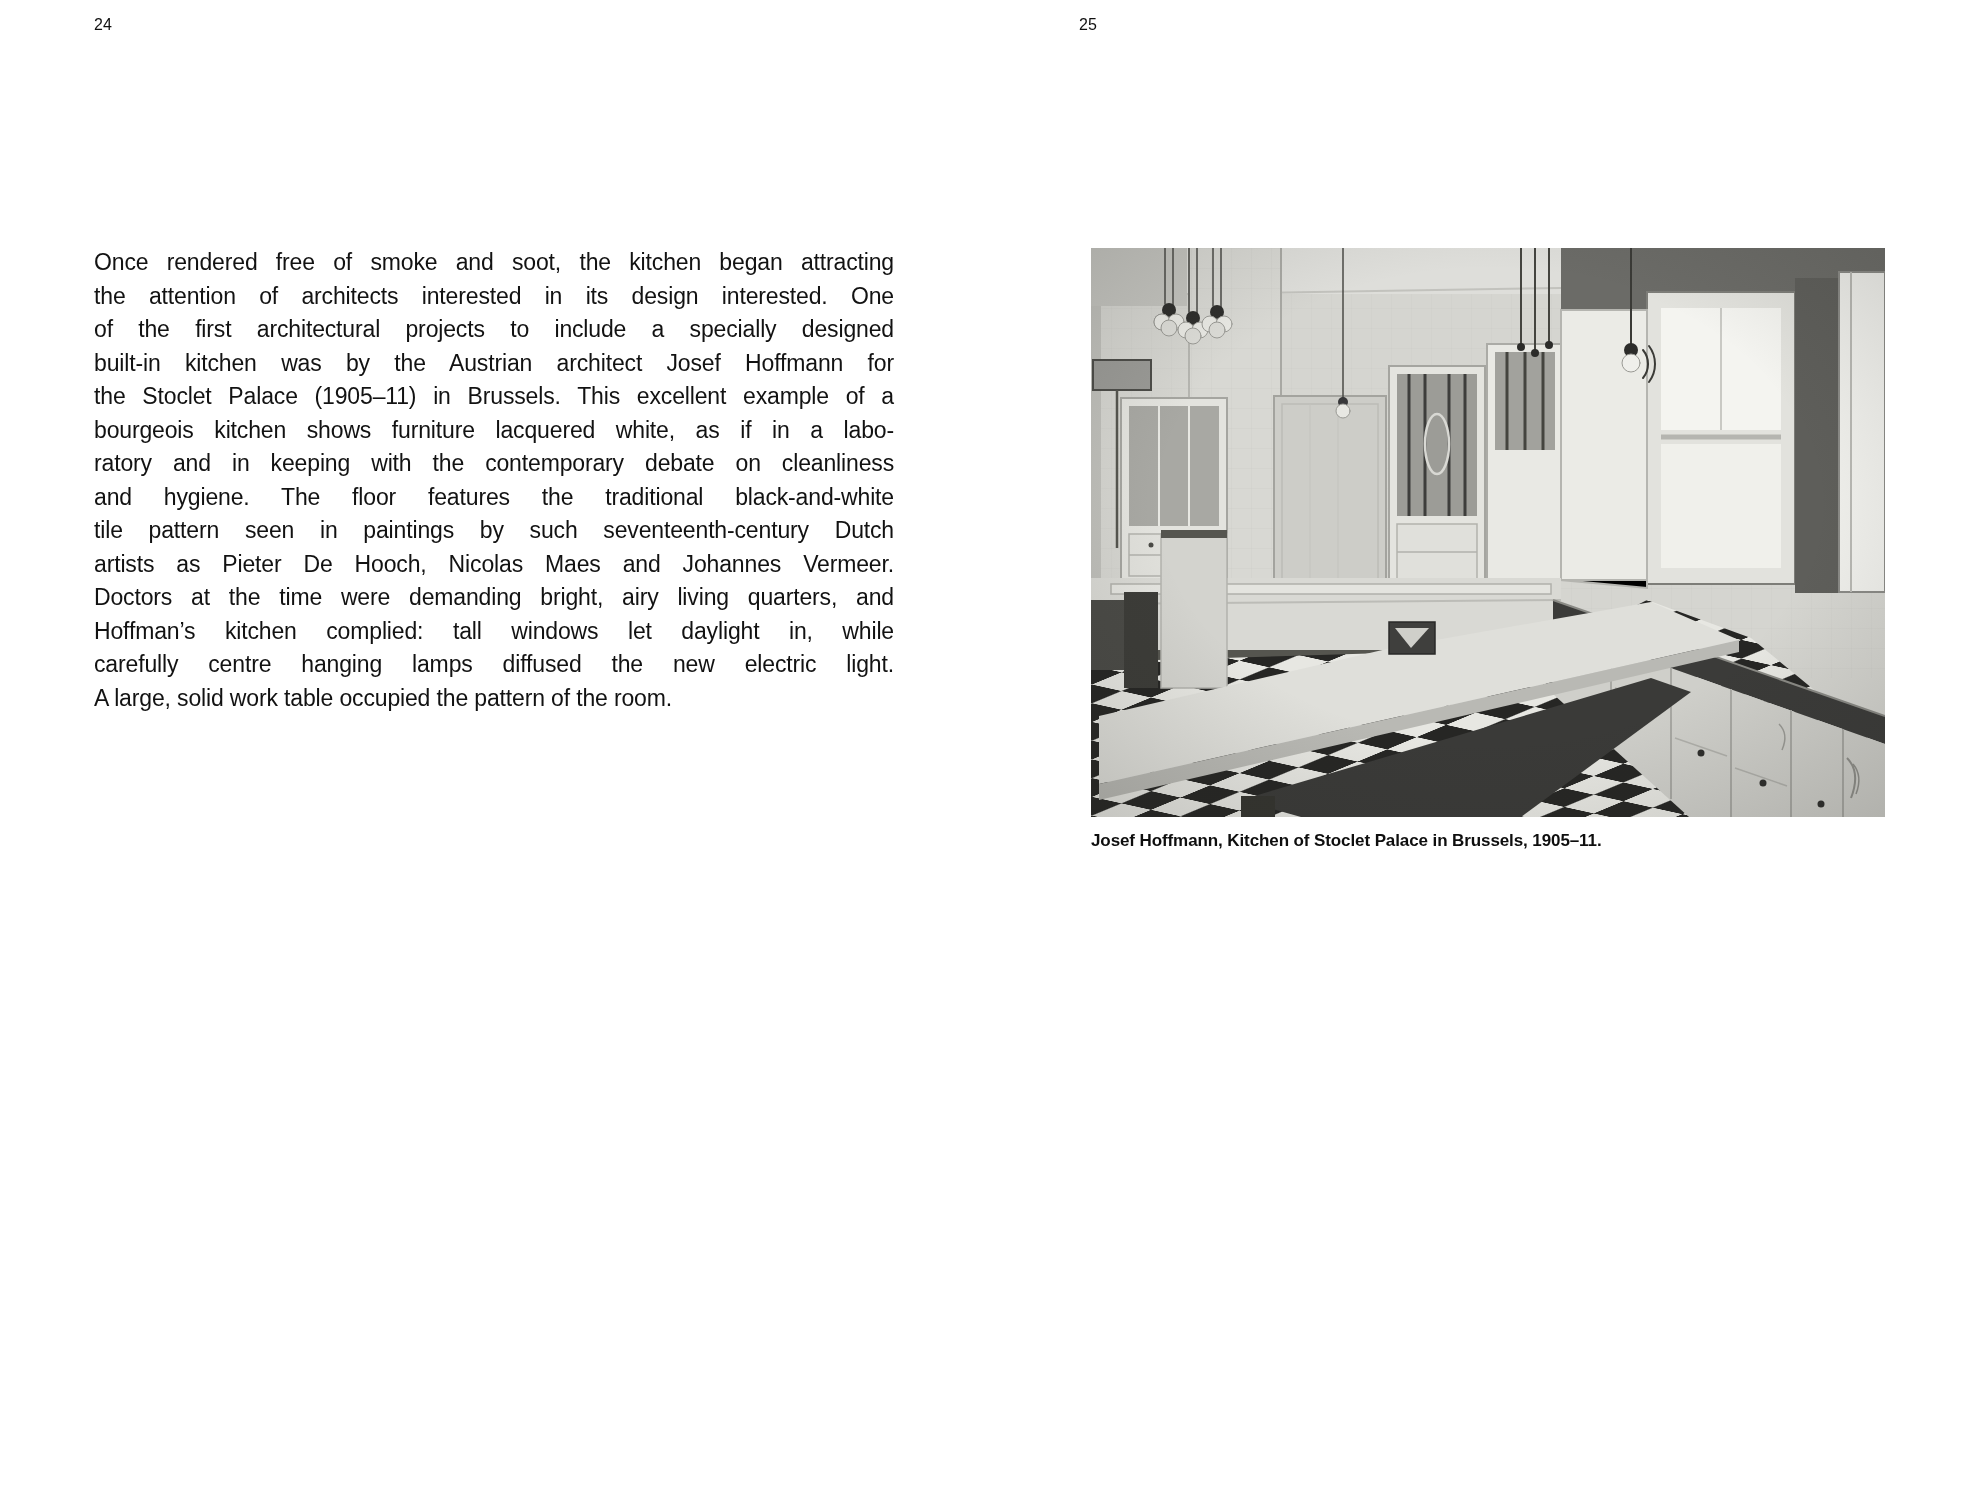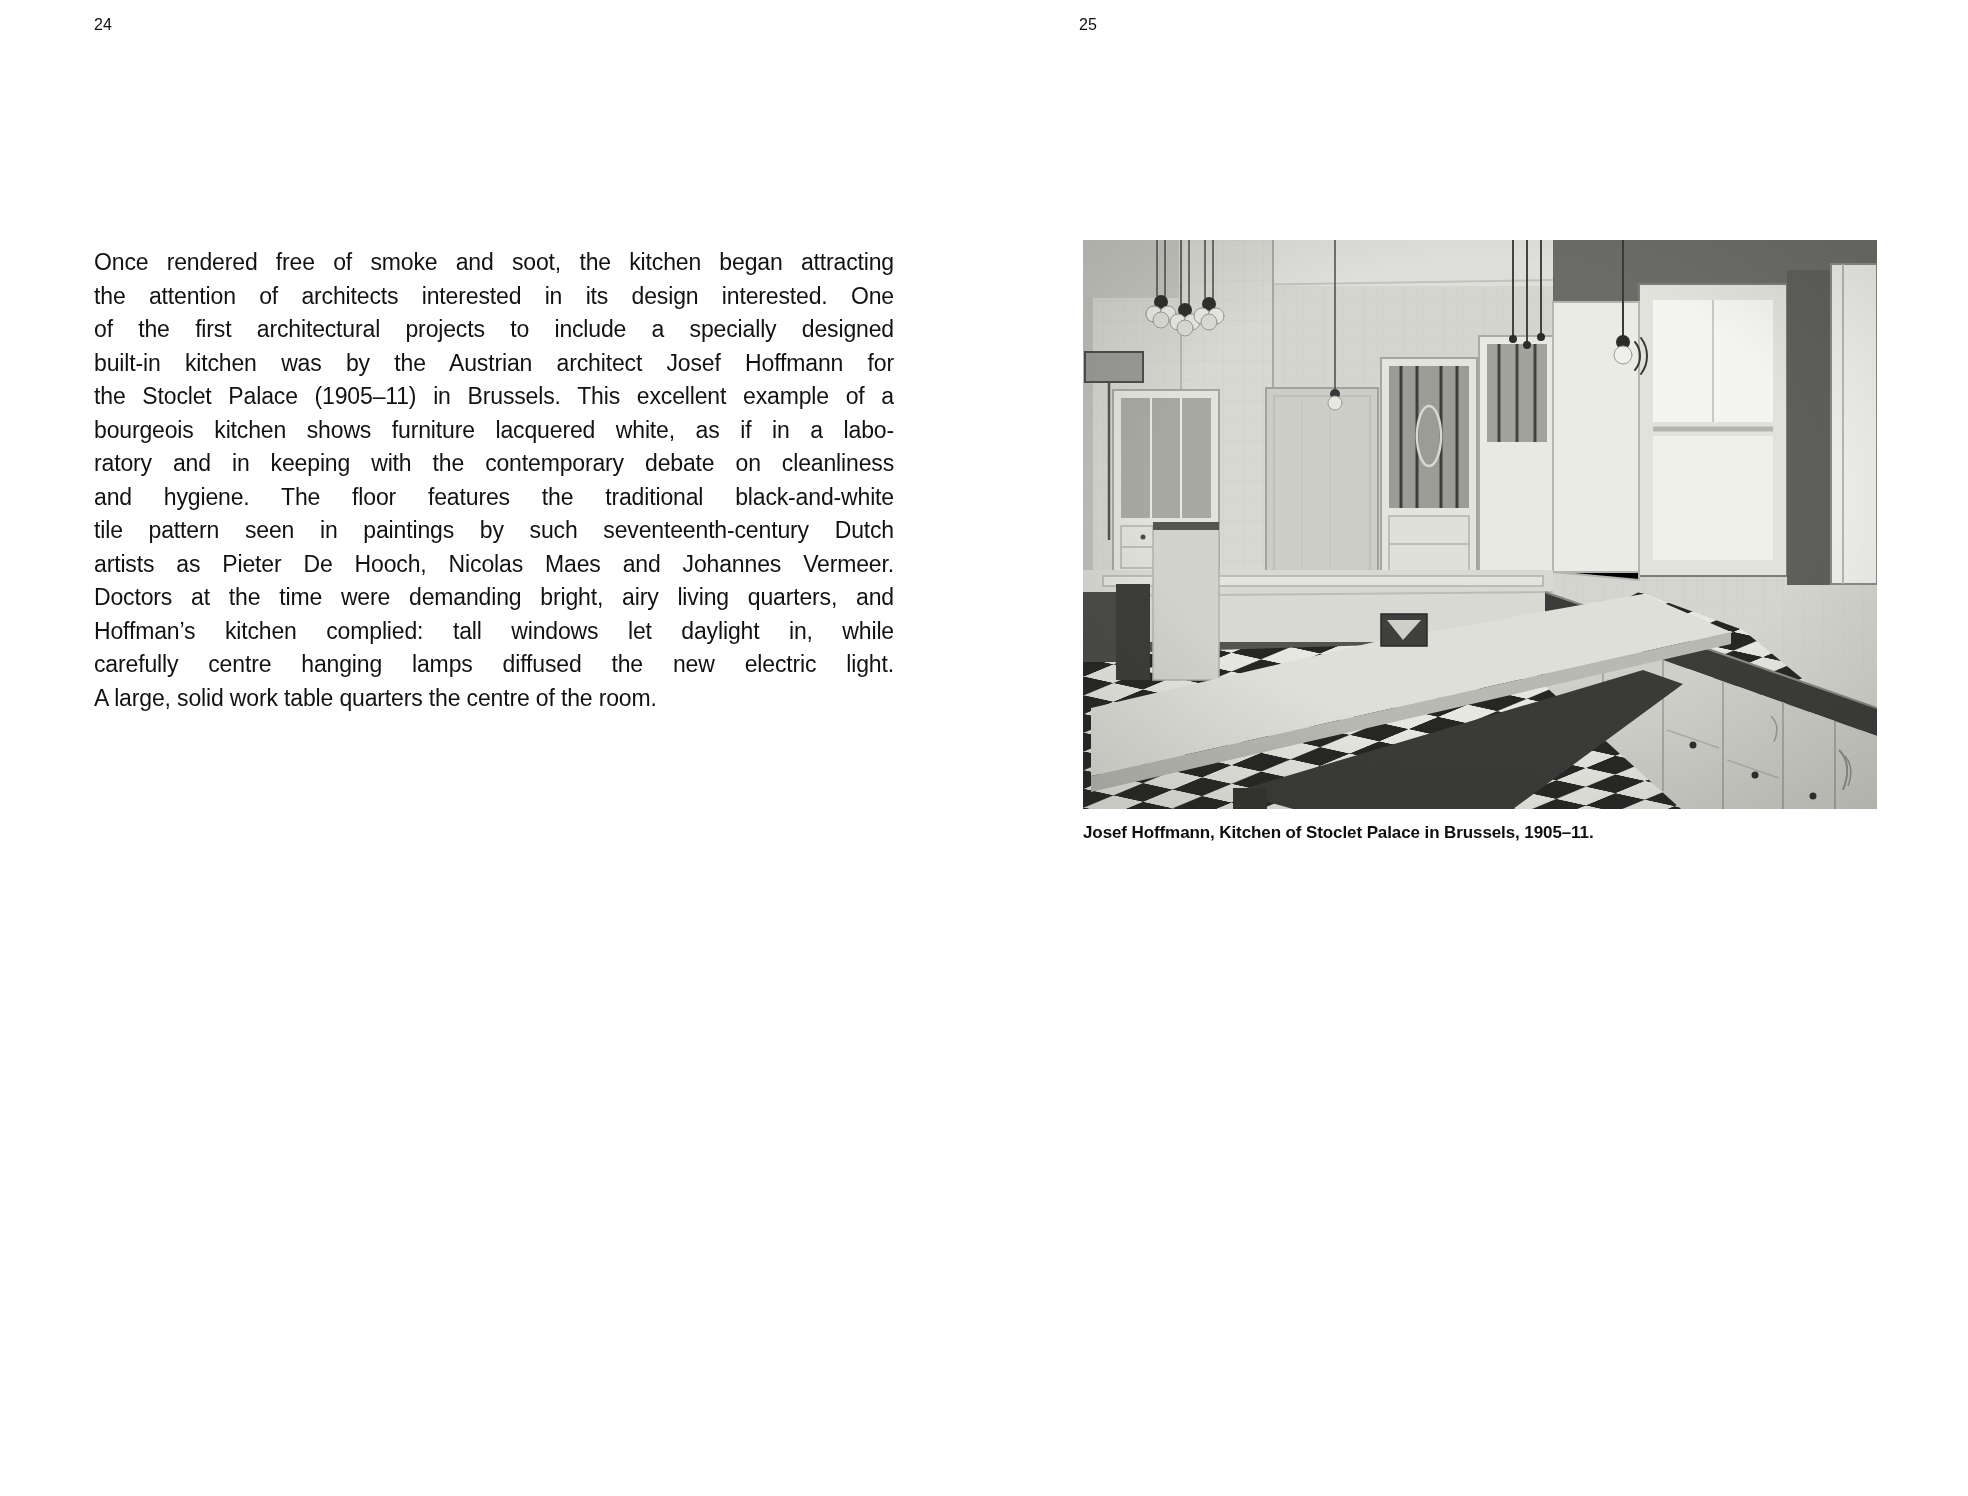--- a/index.html
+++ b/index.html
@@ -42,21 +42,21 @@
   }
   .jline.last {
     text-align-last: left;
   }
 
   .photo-figure {
     position: absolute;
     left: 1079px;
     top: 236px;
     width: 794px;
-    margin: 4px;
+    margin: 12px;
   }
   .photo-frame {
     width: 794px;
     height: 569px;
     display: block;
     background: #d5d5d0;
   }
   .photo-caption {
     display: block;
     margin-top: 14px;
@@ -81,21 +81,21 @@
       <div class="jline">built-in kitchen was by the Austrian architect Josef Hoffmann for</div>
       <div class="jline">the Stoclet Palace (1905–11) in Brussels. This excellent example of a</div>
       <div class="jline">bourgeois kitchen shows furniture lacquered white, as if in a labo-</div>
       <div class="jline">ratory and in keeping with the contemporary debate on cleanliness</div>
       <div class="jline">and hygiene. The floor features the traditional black-and-white</div>
       <div class="jline">tile pattern seen in paintings by such seventeenth-century Dutch</div>
       <div class="jline">artists as Pieter De Hooch, Nicolas Maes and Johannes Vermeer.</div>
       <div class="jline">Doctors at the time were demanding bright, airy living quarters, and</div>
       <div class="jline">Hoffman’s kitchen complied: tall windows let daylight in, while</div>
       <div class="jline">carefully centre hanging lamps diffused the new electric light.</div>
-      <div class="jline last">A large, solid work table quarters the centre of the room.</div>
+      <div class="jline last">A large, solid work table occupied the pattern of the room.</div>
     </div>
   </div>
 
   <div>
     <div id="pageno-right" class="page-number">25</div>
 
     <figure class="photo-figure">
       <svg class="photo-frame" viewBox="0 0 794 569" xmlns="http://www.w3.org/2000/svg" preserveAspectRatio="none">
         <defs>
           <pattern id="tiles" width="20" height="20" patternUnits="userSpaceOnUse">

